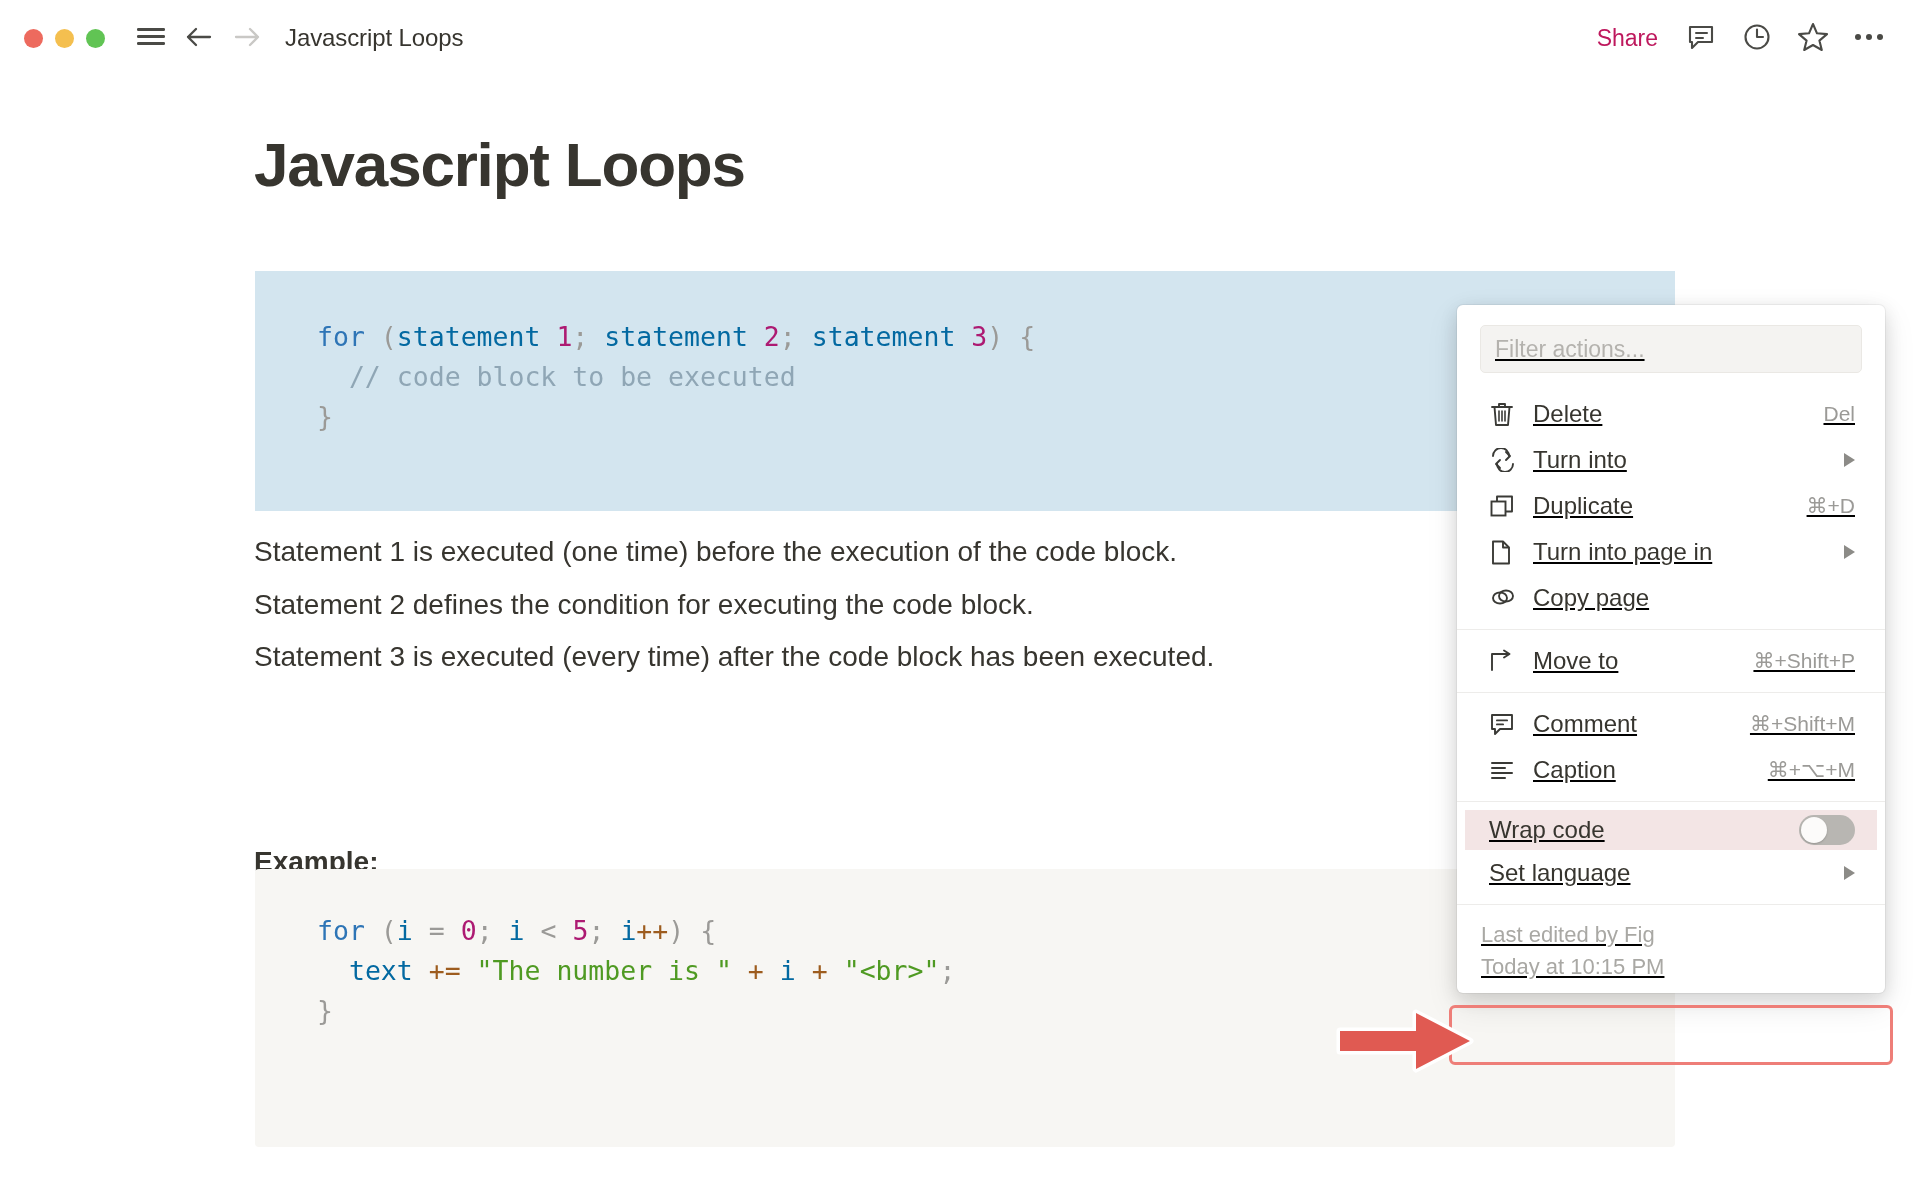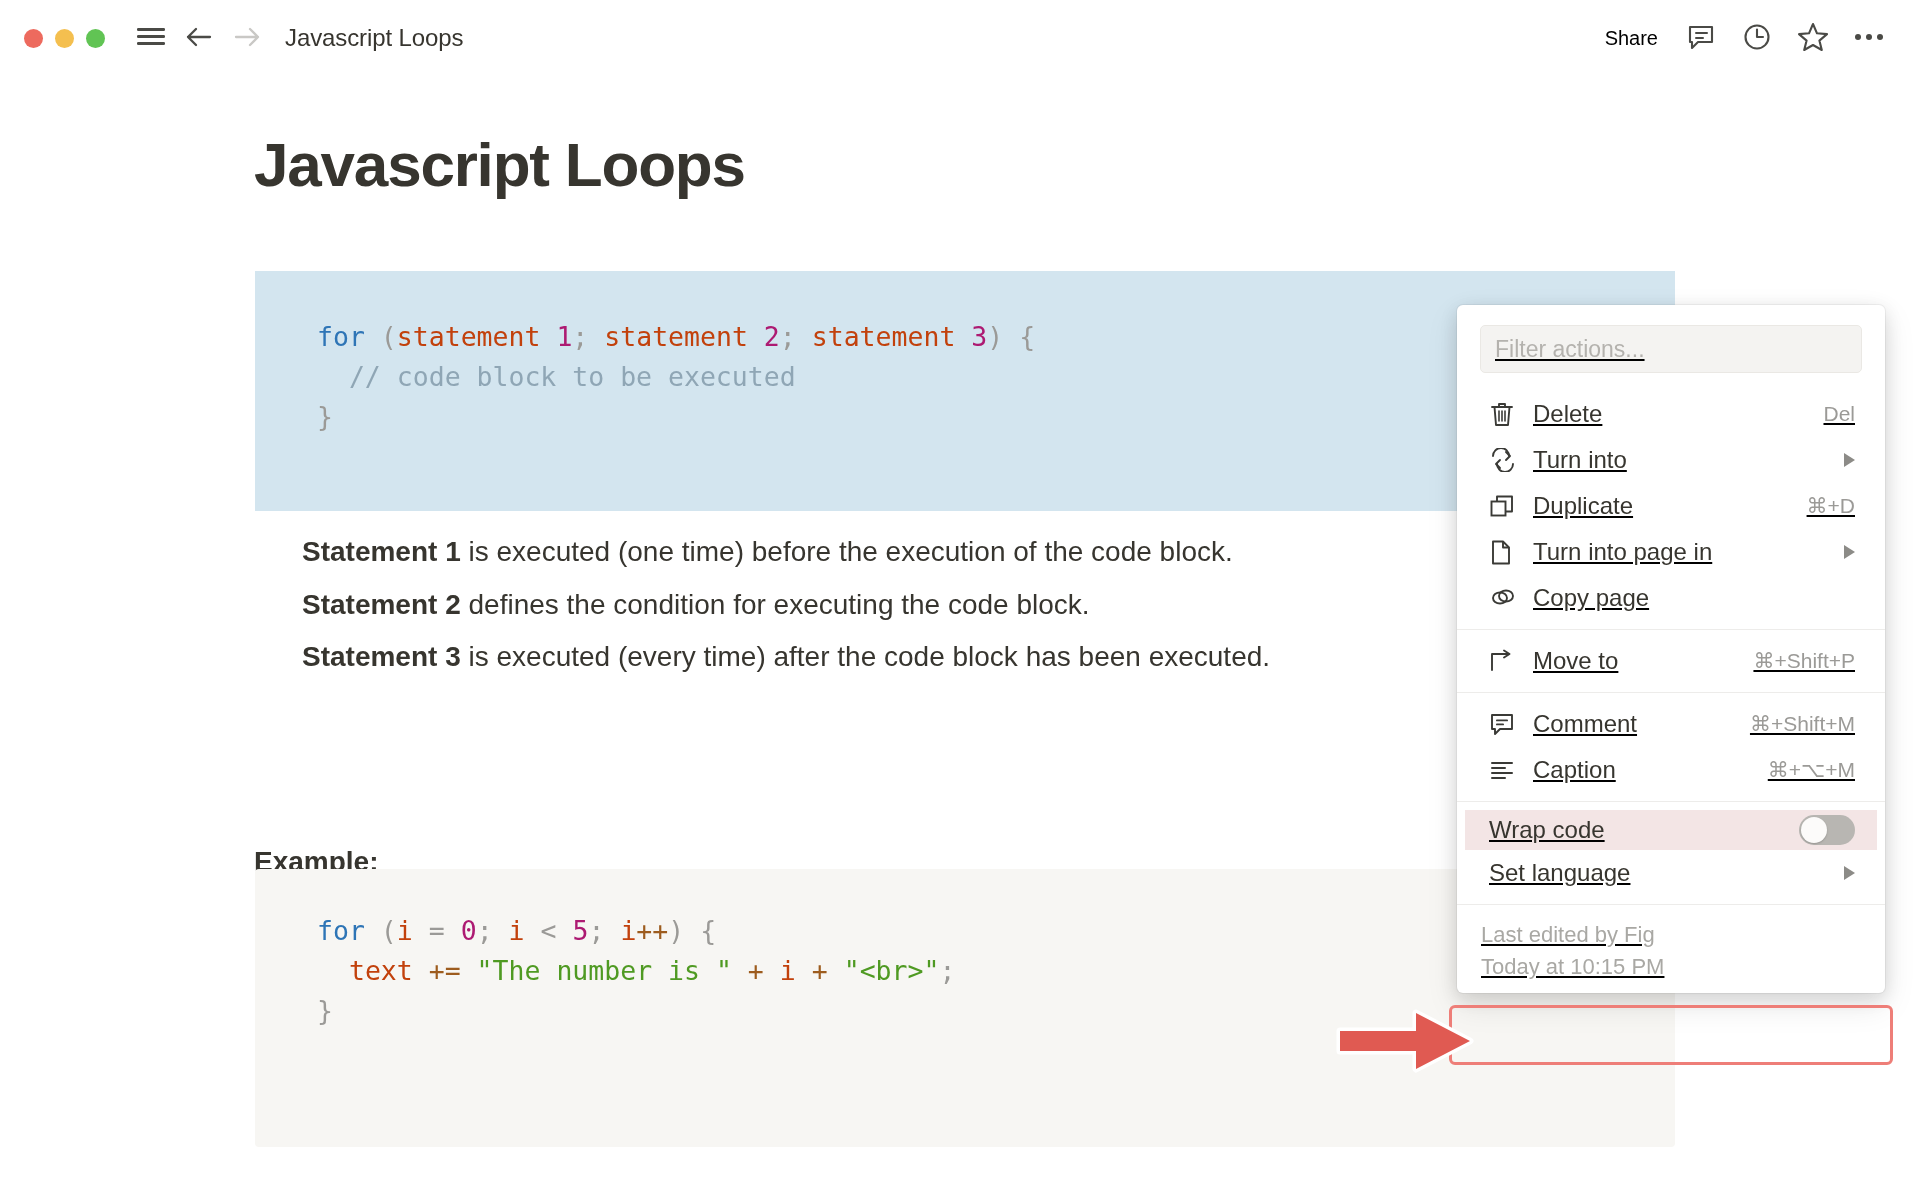--- a/index.html
+++ b/index.html
@@ -75,22 +75,22 @@
   }
 
   .titlebar-right {
     margin-left: auto;
     display: flex;
     align-items: center;
     gap: 6px;
     margin-right: 26px;
   }
   #share-button {
-    font-size: 20px;
-    color: #000000;
+    font-size: 23px;
+    color: #be185d;
     padding: 6px 12px;
     border-radius: 5px;
     border: none;
     background: transparent;
     cursor: pointer;
     font-family: "Liberation Sans", sans-serif;
   }
   .titlebar-right .icon-btn { width: 50px; height: 46px; }
 
   
@@ -140,35 +140,35 @@
     font-family: "DejaVu Sans Mono", monospace;
     font-size: 26.5px;
     line-height: 40px;
     white-space: pre;
     color: #37352F;
   }
 
   
   .tok-kw      { color: #2E75B6; }
   .tok-punct   { color: #9B9A97; }
-  .tok-ident   { color: #c2410c; }
+  .tok-ident   { color: #0369a1; }
   .tok-num     { color: #AD1A72; }
   .tok-comment { color: #8FA6B5; }
   .tok-str     { color: #4F9A22; }
   .tok-op      { color: #9B9A97; }
   .tok-op2     { color: #9D5C1E; }
 
   .para {
     position: absolute;
     left: 254px;
     font-size: 28px;
     line-height: 1.5;
     color: #37352F;
   }
-  .para b { font-weight: bold; margin-left: 48px; }
+  .para b { font-weight: normal; }
   #para-1 { top: 455px; }
   #para-2 { top: 508px; }
   #para-3 { top: 560px; }
   #example-label {
     position: absolute;
     left: 254px;
     top: 770px;
     font-size: 28px;
     font-weight: bold;
     color: #37352F;

